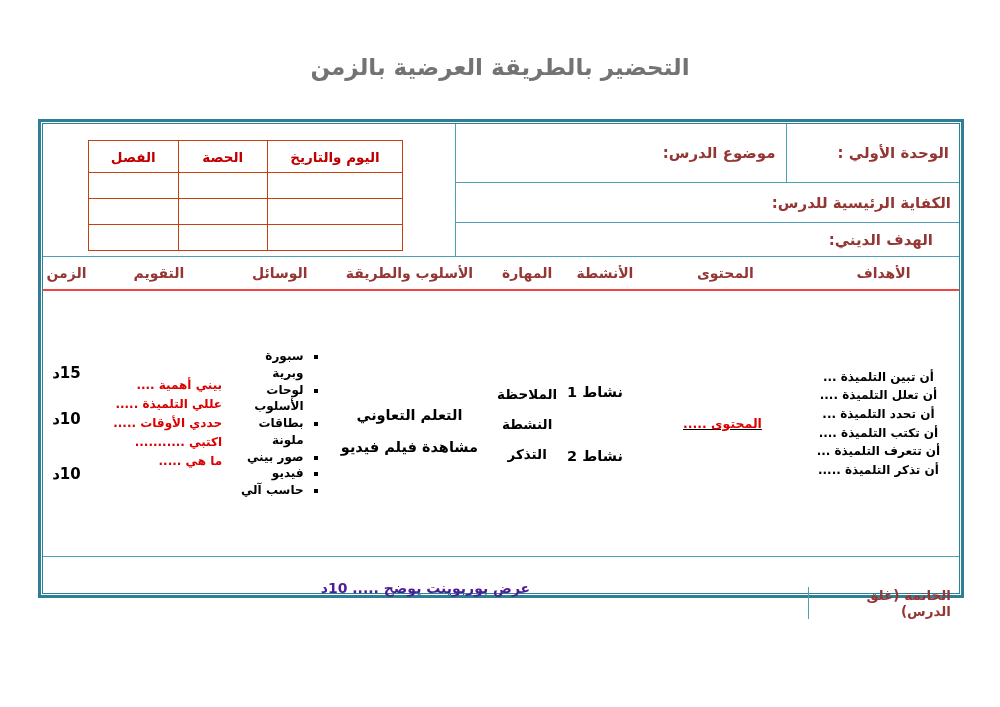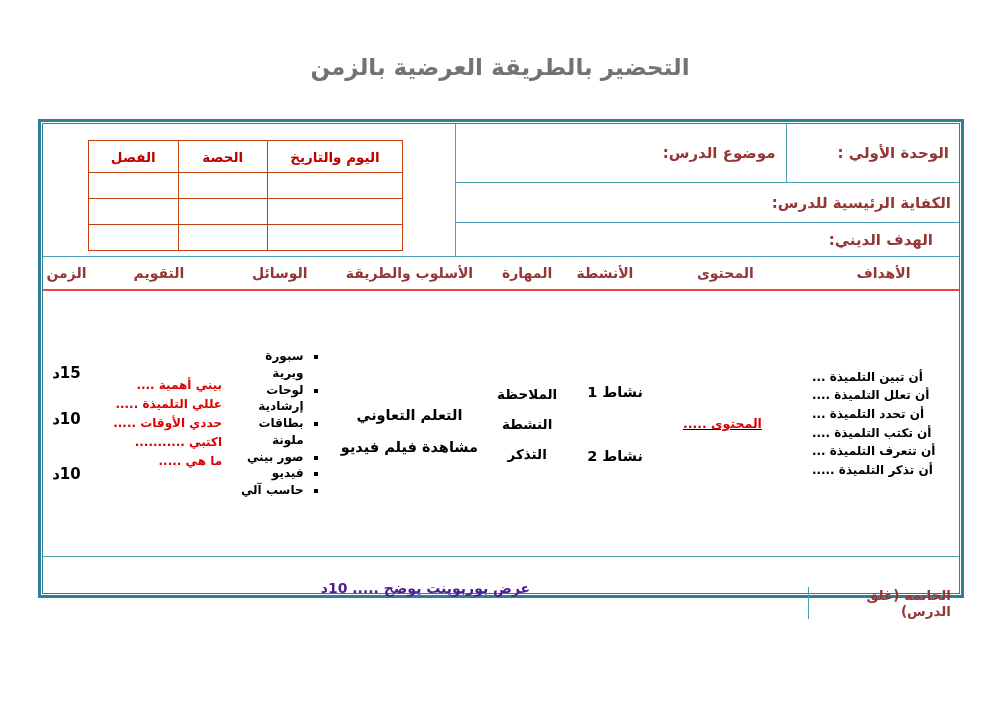--- a/index.html
+++ b/index.html
@@ -79,26 +79,26 @@
   .main-grid > div + div { }
   .hcell {
     display: flex; align-items: center; justify-content: center;
     color: #943634; font-weight: bold; font-size: 14px;
     border-bottom: 2px solid #ef4444;
   }
   .bcell { display: flex; flex-direction: column; justify-content: center; }
   .vline { border-inline-start: 1px solid #4FA0B5; }
 
   .cell-objectives { padding: 0 14px 0 4px; }
-  .cell-objectives div { font-size: 12px; font-weight: 600; color: #000; line-height: 1.55; text-align: left; }
+  .cell-objectives div { font-size: 12px; font-weight: 600; color: #000; line-height: 1.55; text-align: center; }
 
   .cell-content { align-items: center; padding-right: 6px; text-decoration: underline; }
   .cell-content div { color: #DD0000; font-weight: bold; font-size: 12.5px; }
 
-  .cell-activities { align-items: flex-start; gap: 48px; }
+  .cell-activities { align-items: flex-end; gap: 48px; }
   .cell-activities div { font-weight: bold; font-size: 14.5px; }
 
   .cell-skills { align-items: center; gap: 14px; }
   .cell-skills div { font-weight: bold; font-size: 13.5px; }
 
   .cell-methods { align-items: center; gap: 16px; padding-top: 14px; }
   .cell-methods div { font-weight: bold; font-size: 14.5px; }
 
   .cell-means { padding: 0 6px; }
   .cell-means ul { list-style: square; margin: 0; padding-right: 22px; }
@@ -213,21 +213,21 @@
       </div>
       <div class="bcell cell-methods vline">
         <div>التعلم التعاوني</div>
         <div>مشاهدة فيلم فيديو</div>
       </div>
       <div class="bcell cell-means vline">
         <ul>
           <li>سبورة
 وبرية</li>
           <li>لوحات
-إرشادية</li>
+الأسلوب</li>
           <li>بطاقات
 ملونة</li>
           <li>صور بيني</li>
           <li>فيديو</li>
           <li>حاسب آلي</li>
         </ul>
       </div>
       <div class="bcell cell-evaluation vline">
         <div>بيني أهمية ....</div>
         <div>عللي التلميذة .....</div>

